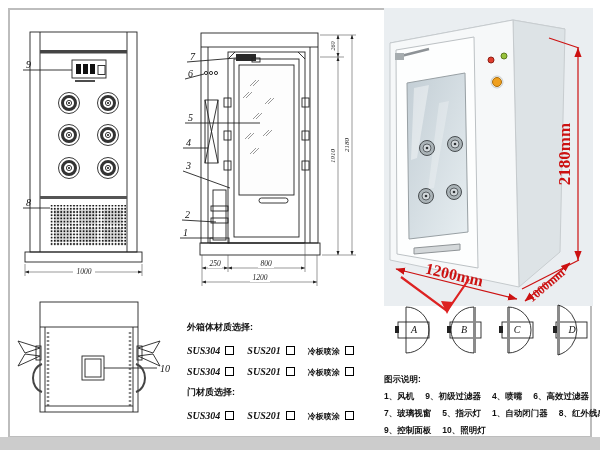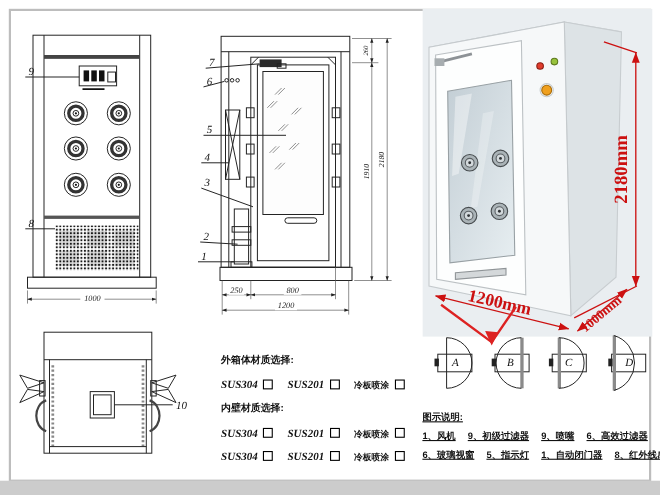--- a/index.html
+++ b/index.html
@@ -11,33 +11,33 @@
   
   .ln{stroke:#222;stroke-width:.9;fill:none;}
   .thin{stroke:#555;stroke-width:.6;fill:none;}
   .dim{font:italic 7.5px "Liberation Serif",serif;fill:#222;}
   .dimv{font:italic 7px "Liberation Serif",serif;fill:#222;}
   .dims{font:italic 6px "Liberation Serif",serif;fill:#222;}
   .co{font:italic 10px "Liberation Serif",serif;fill:#111;}
   .reddim{font:bold 16px "Liberation Serif",serif;fill:#cc1111;}
   .redln{stroke:#cc1111;stroke-width:1.2;fill:none;}
   
-  #materials{left:201px;top:314px;width:185px;}
+  #materials{left:187px;top:314px;width:185px;}
   .mt-title{font:bold 9px "Liberation Sans",sans-serif;color:#111;margin:7px 0 6px;}
   .mt-row{white-space:nowrap;margin-bottom:3px;color:#111;}
   .sus{font:italic bold 10px "Liberation Serif",serif;}
   .cn-opt{font:bold 8px "Liberation Sans",sans-serif;}
   .cb{display:inline-block;width:7px;height:7px;border:1.5px solid #000;
       margin:0 13px 0 5px;vertical-align:-1px;}
   .cb:last-child{margin-right:0;}
   
   #door-options{left:392px;top:300px;width:204px;display:flex;gap:8px;}
   .door-letter{font:italic 10px "Liberation Serif",serif;fill:#111;}
   
-  #legend{left:384px;top:374px;width:212px;color:#111;text-decoration:underline;}
+  #legend{left:384px;top:374px;width:212px;color:#111;}
   .lg-line{font:bold 8.5px "Liberation Sans",sans-serif;margin-bottom:5px;white-space:nowrap;}
   .lg-line span{margin-right:11px;}
 </style>
 </head>
 <body>
 
 <div id="canvas">
 
   <svg width="0" height="0" style="position:absolute">
     <defs>
@@ -325,26 +325,26 @@
   </svg>
 
   <div id="materials" class="abs">
     <div>
       <div class="mt-title">外箱体材质选择:</div>
       <div class="mt-row">
         <span class="sus">SUS304</span><span class="cb"></span><span class="sus">SUS201</span><span class="cb"></span><span class="cn-opt">冷板喷涂</span><span class="cb"></span>
       </div>
     </div>
     <div>
-      <div class="mt-title">内壁材质选择:</div>
       <div class="mt-row">
         <span class="sus">SUS304</span><span class="cb"></span><span class="sus">SUS201</span><span class="cb"></span><span class="cn-opt">冷板喷涂</span><span class="cb"></span>
       </div>
     </div>
     <div>
+      <div class="mt-title">门材质选择:</div>
       <div class="mt-row">
         <span class="sus">SUS304</span><span class="cb"></span><span class="sus">SUS201</span><span class="cb"></span><span class="cn-opt">冷板喷涂</span><span class="cb"></span>
       </div>
     </div>
   </div>
 
   <svg class="abs" style="left:393px;top:274px" width="95" height="44">
     <path d="M8,3 L54,37 L76,5" stroke="#dd2222" stroke-width="2.2" fill="none"></path>
     <polygon points="48,27 54,40 60,28" fill="#dd2222"></polygon>
   </svg>
@@ -376,20 +376,23 @@
       <rect x="5" y="26" width="4" height="7" fill="#222"></rect>
       <rect x="9" y="5" width="3" height="50" fill="#8a8a8a"></rect>
       <path class="ln" d="M10,5 A26,26 0 0 1 10,55"></path>
       <text class="door-letter" x="24" y="33" text-anchor="middle">D</text>
     </svg>
   </div>
 
   <div id="legend" class="abs">
     <div class="lg-line">图示说明:</div>
     <div class="lg-line">
-      <span>1、风机</span><span>9、初级过滤器</span><span>9、喷嘴</span><span>6、高效过滤器</span>
+      <span>1、风机</span><span>9、初级过滤器</span><span>4、喷嘴</span><span>6、高效过滤器</span>
     </div>
     <div class="lg-line">
-      <span>6、玻璃视窗</span><span>5、指示灯</span><span>1、自动闭门器</span><span>8、红外线感应器</span>
+      <span>7、玻璃视窗</span><span>5、指示灯</span><span>1、自动闭门器</span><span>8、红外线感应器</span>
+    </div>
+    <div class="lg-line">
+      <span>9、控制面板</span><span>10、照明灯</span>
     </div>
   </div>
 
 </div>
 
 </body></html>

